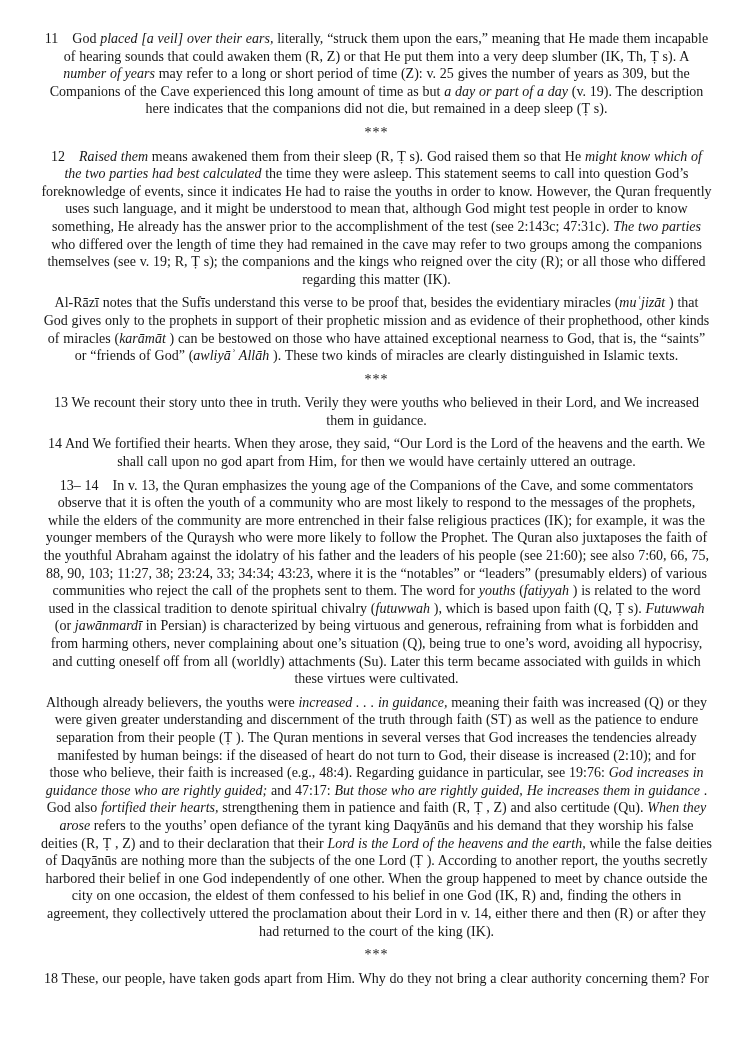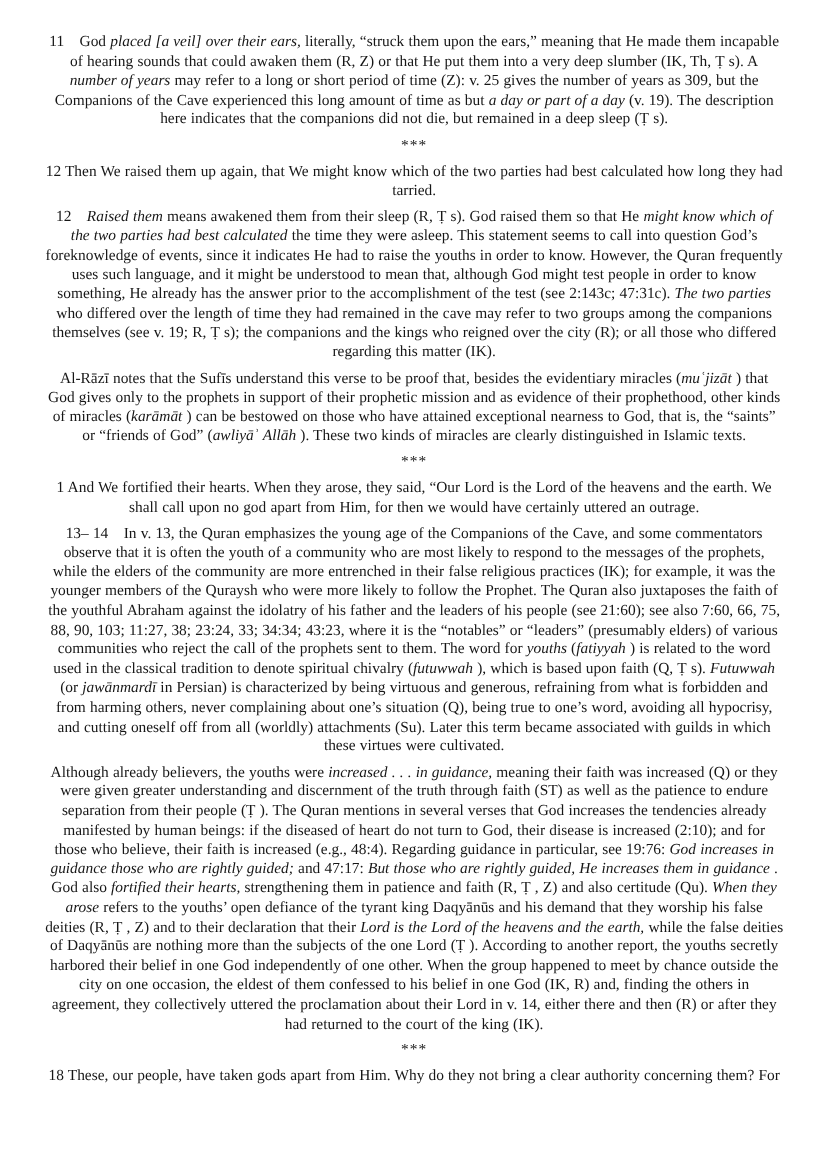--- a/index.html
+++ b/index.html
@@ -23,22 +23,22 @@
   }
   p.separator { letter-spacing: 1px; }
   p.block i { font-style: italic; }
 </style>
 </head>
 <body>
 
 <div class="page" style="background: rgb(255, 255, 255); color: rgb(22, 22, 22);">
     <p class="block commentary"><span>11 God </span><i>placed [a veil] over their ears,</i><span> literally, “struck them upon the ears,” meaning that He made them incapable of hearing sounds that could awaken them (R, Z) or that He put them into a very deep slumber (IK, Th, Ṭ s). A </span><i>number of years</i><span> may refer to a long or short period of time (Z): v. 25 gives the number of years as 309, but the Companions of the Cave experienced this long amount of time as but </span><i>a day or part of a day</i><span> (v. 19). The description here indicates that the companions did not die, but remained in a deep sleep (Ṭ s).</span></p>
     <p class="block separator"><span>***</span></p>
-    <p class="block verse"><span>12 Then We raised them up again, that We might know which of the two parties had best calculated how long they had tarried.</span></p>
     <p class="block commentary"><span>12 </span><i>Raised them</i><span> means awakened them from their sleep (R, Ṭ s). God raised them so that He </span><i>might know which of the two parties had best calculated</i><span> the time they were asleep. This statement seems to call into question God’s foreknowledge of events, since it indicates He had to raise the youths in order to know. However, the Quran frequently uses such language, and it might be understood to mean that, although God might test people in order to know something, He already has the answer prior to the accomplishment of the test (see 2:143c; 47:31c). </span><i>The two parties</i><span> who differed over the length of time they had remained in the cave may refer to two groups among the companions themselves (see v. 19; R, Ṭ s); the companions and the kings who reigned over the city (R); or all those who differed regarding this matter (IK).</span></p>
     <p class="block commentary"><span>Al-Rāzī notes that the Sufīs understand this verse to be proof that, besides the evidentiary miracles (</span><i>muʿjizāt</i><span> ) that God gives only to the prophets in support of their prophetic mission and as evidence of their prophethood, other kinds of miracles (</span><i>karāmāt</i><span> ) can be bestowed on those who have attained exceptional nearness to God, that is, the “saints” or “friends of God” (</span><i>awliyāʾ Allāh</i><span> ). These two kinds of miracles are clearly distinguished in Islamic texts.</span></p>
     <p class="block separator"><span>***</span></p>
-    <p class="block verse"><span>1 And We fortified their hearts. When they arose, they said, “Our Lord is the Lord of the heavens and the earth. We shall call upon no god apart from Him, for then we would have certainly uttered an outrage.</span></p>
+    <p class="block verse"><span>13 We recount their story unto thee in truth. Verily they were youths who believed in their Lord, and We increased them in guidance.</span></p>
+    <p class="block verse"><span>14 And We fortified their hearts. When they arose, they said, “Our Lord is the Lord of the heavens and the earth. We shall call upon no god apart from Him, for then we would have certainly uttered an outrage.</span></p>
     <p class="block commentary"><span>13– 14 In v. 13, the Quran emphasizes the young age of the Companions of the Cave, and some commentators observe that it is often the youth of a community who are most likely to respond to the messages of the prophets, while the elders of the community are more entrenched in their false religious practices (IK); for example, it was the younger members of the Quraysh who were more likely to follow the Prophet. The Quran also juxtaposes the faith of the youthful Abraham against the idolatry of his father and the leaders of his people (see 21:60); see also 7:60, 66, 75, 88, 90, 103; 11:27, 38; 23:24, 33; 34:34; 43:23, where it is the “notables” or “leaders” (presumably elders) of various communities who reject the call of the prophets sent to them. The word for </span><i>youths</i><span> (</span><i>fatiyyah</i><span> ) is related to the word used in the classical tradition to denote spiritual chivalry (</span><i>futuwwah</i><span> ), which is based upon faith (Q, Ṭ s). </span><i>Futuwwah</i><span> (or </span><i>jawānmardī</i><span> in Persian) is characterized by being virtuous and generous, refraining from what is forbidden and from harming others, never complaining about one’s situation (Q), being true to one’s word, avoiding all hypocrisy, and cutting oneself off from all (worldly) attachments (Su). Later this term became associated with guilds in which these virtues were cultivated.</span></p>
     <p class="block commentary"><span>Although already believers, the youths were </span><i>increased . . . in guidance,</i><span> meaning their faith was increased (Q) or they were given greater understanding and discernment of the truth through faith (ST) as well as the patience to endure separation from their people (Ṭ ). The Quran mentions in several verses that God increases the tendencies already manifested by human beings: if the diseased of heart do not turn to God, their disease is increased (2:10); and for those who believe, their faith is increased (e.g., 48:4). Regarding guidance in particular, see 19:76: </span><i>God increases in guidance those who are rightly guided;</i><span> and 47:17: </span><i>But those who are rightly guided, He increases them in guidance</i><span> . God also </span><i>fortified their hearts,</i><span> strengthening them in patience and faith (R, Ṭ , Z) and also certitude (Qu). </span><i>When they arose</i><span> refers to the youths’ open defiance of the tyrant king Daqyānūs and his demand that they worship his false deities (R, Ṭ , Z) and to their declaration that their </span><i>Lord is the Lord of the heavens and the earth,</i><span> while the false deities of Daqyānūs are nothing more than the subjects of the one Lord (Ṭ ). According to another report, the youths secretly harbored their belief in one God independently of one other. When the group happened to meet by chance outside the city on one occasion, the eldest of them confessed to his belief in one God (IK, R) and, finding the others in agreement, they collectively uttered the proclamation about their Lord in v. 14, either there and then (R) or after they had returned to the court of the king (IK).</span></p>
     <p class="block separator"><span>***</span></p>
     <p class="block verse"><span>18 These, our people, have taken gods apart from Him. Why do they not bring a clear authority concerning them? For</span></p>
   </div>
 
 </body></html>

